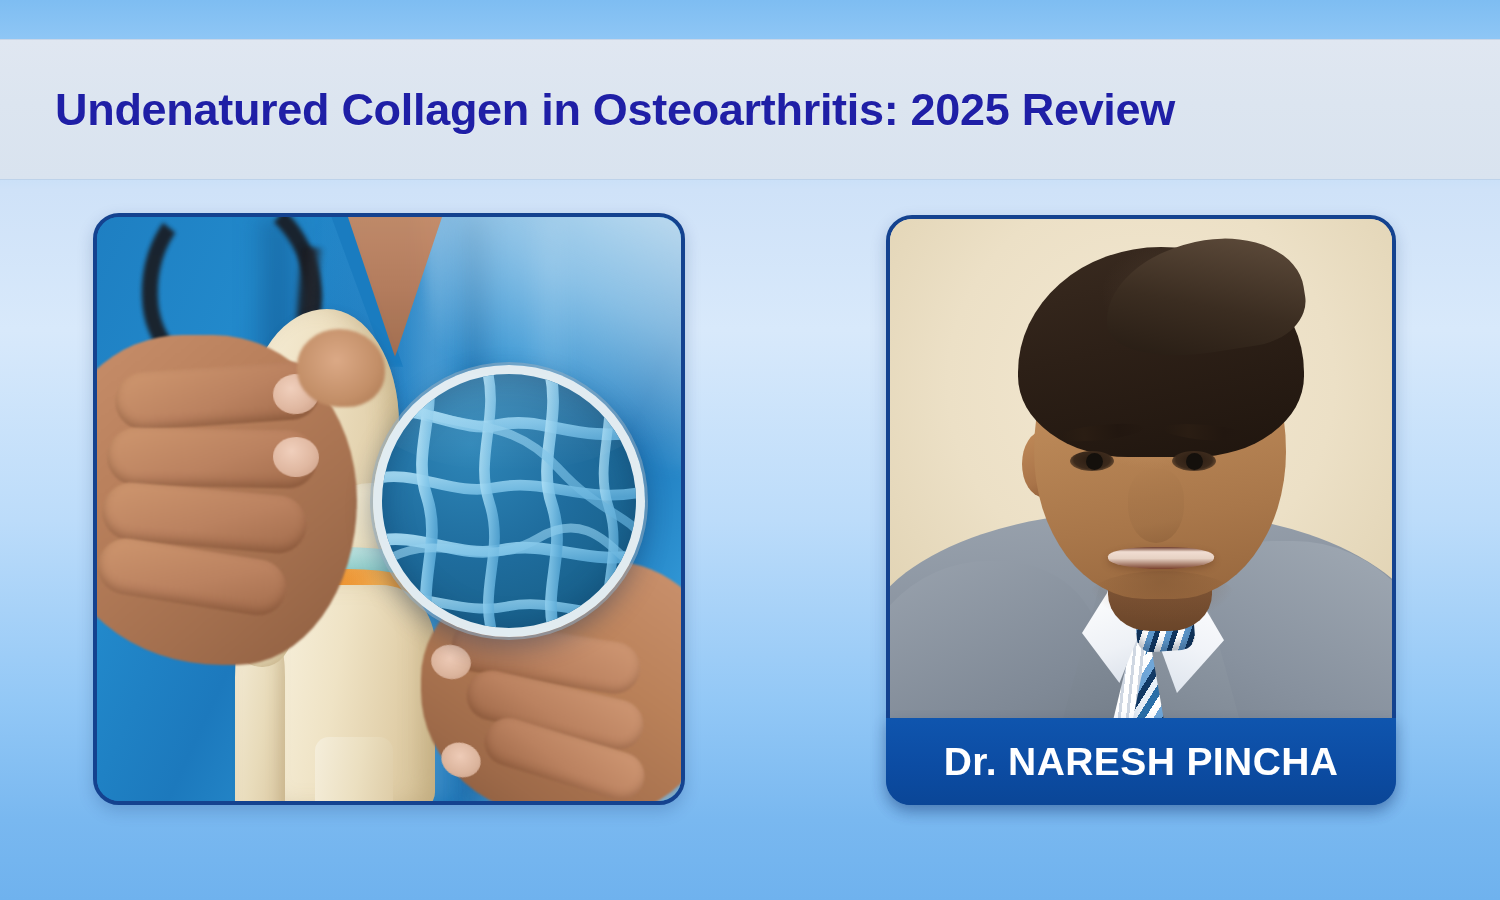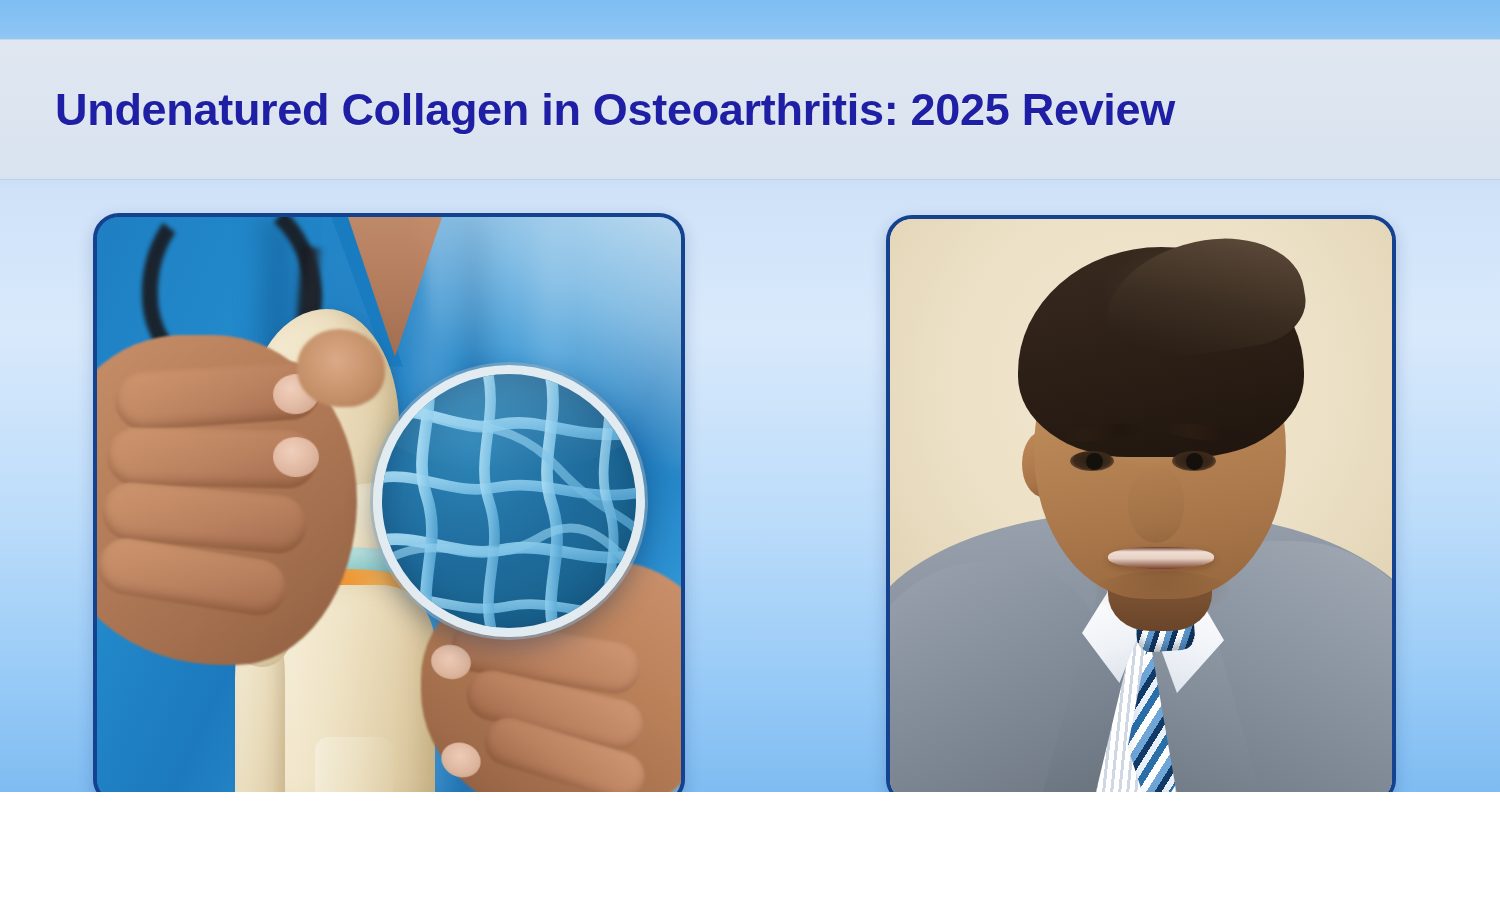--- a/index.html
+++ b/index.html
@@ -8,21 +8,21 @@
   html, body {
     width: 1500px;
     height: 900px;
     overflow: hidden;
     font-family: "Liberation Sans", sans-serif;
   }
 
   #stage {
     position: relative;
     width: 1500px;
-    height: 792px;
+    height: 900px;
     background:
       linear-gradient(180deg,
         #7ebdf2 0px,
         #8ec6f5 38px,
         #cfe2f8 190px,
         #d8e9fb 330px,
         #bcdcfa 520px,
         #93c8f6 700px,
         #79b8f0 820px,
         #6fb2ee 900px);
@@ -664,14 +664,17 @@
       <div class="eye el"></div>
       <div class="eye er"></div>
       <div class="pupil pl"></div>
       <div class="pupil pr"></div>
       <div class="nose"></div>
       <div class="mouth"></div>
       <div class="chin-shadow"></div>
     </div>
   </div>
 
+  <div id="name-banner">
+    <span class="name">Dr. NARESH PINCHA</span>
+  </div>
 
 </div>
 
 </body></html>

